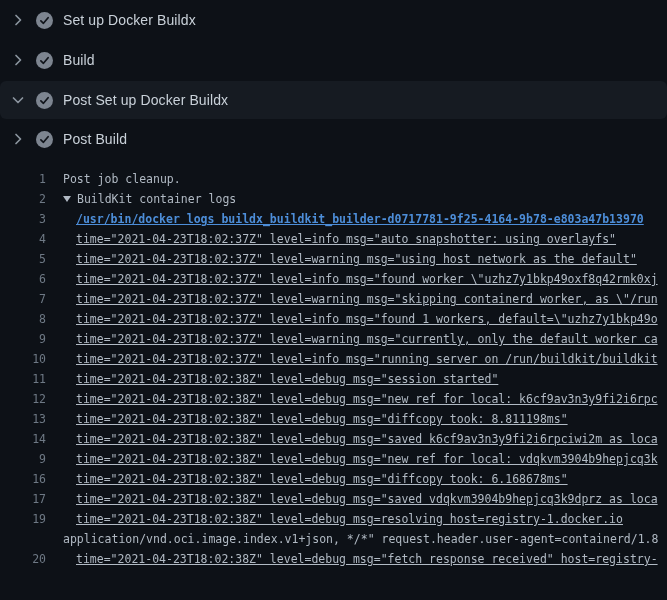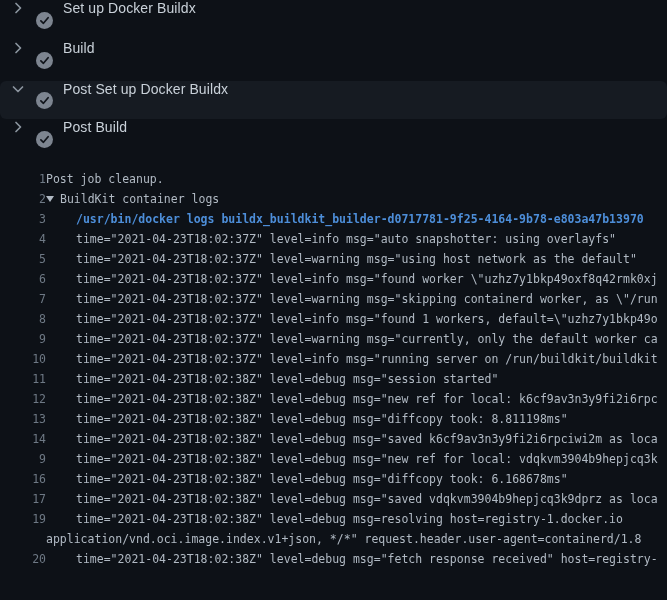--- a/index.html
+++ b/index.html
@@ -3,21 +3,21 @@
 <meta charset="utf-8">
 <style>
   html,body{margin:0;padding:0;}
   body{
     width:667px;height:600px;overflow:hidden;
     background:var(--page-bg,#0d1117);
     font-family:"Liberation Sans",sans-serif;
   }
   .steps{width:667px;}
   .step{
-    height:40px;display:flex;
+    height:40px;display:flex;align-items:center;
     padding-left:10px;box-sizing:border-box;cursor:pointer;
   }
   .step.expanded{
     height:38px;margin-top:1px;
     background:var(--header-bg,#161b22);
     border-radius:6px;
   }
   .chev{width:16px;height:16px;flex:none;display:flex;align-items:center;justify-content:center;}
   .check{margin-left:10px;flex:none;display:flex;align-items:center;}
   .step-label{
@@ -30,22 +30,22 @@
     font-size:11.5px;
   }
   .lrow{
     display:flex;height:20px;line-height:20px;
     white-space:pre;overflow:hidden;
   }
   .lnum{
     width:46px;flex:none;text-align:right;
     color:var(--lnum,#6e7985);cursor:pointer;
   }
-  .ltext{color:var(--text,#b1bac4);}
-  .lrow.content .ltext{margin-left:30px;}
+  .ltext{margin-left:17px;color:var(--text,#b1bac4);}
+  .lrow.content .ltext{margin-left:30px;text-decoration:underline;}
   .lrow.command .ltext{color:var(--blue,#4d8ed9);font-weight:bold;}
   .tri{
     display:inline-block;width:0;height:0;margin-right:6px;position:relative;top:-1px;
     border-left:4px solid transparent;border-right:4px solid transparent;
     border-top:6px solid var(--text,#b1bac4);
   }
 </style>
 </head>
 <body>
 

